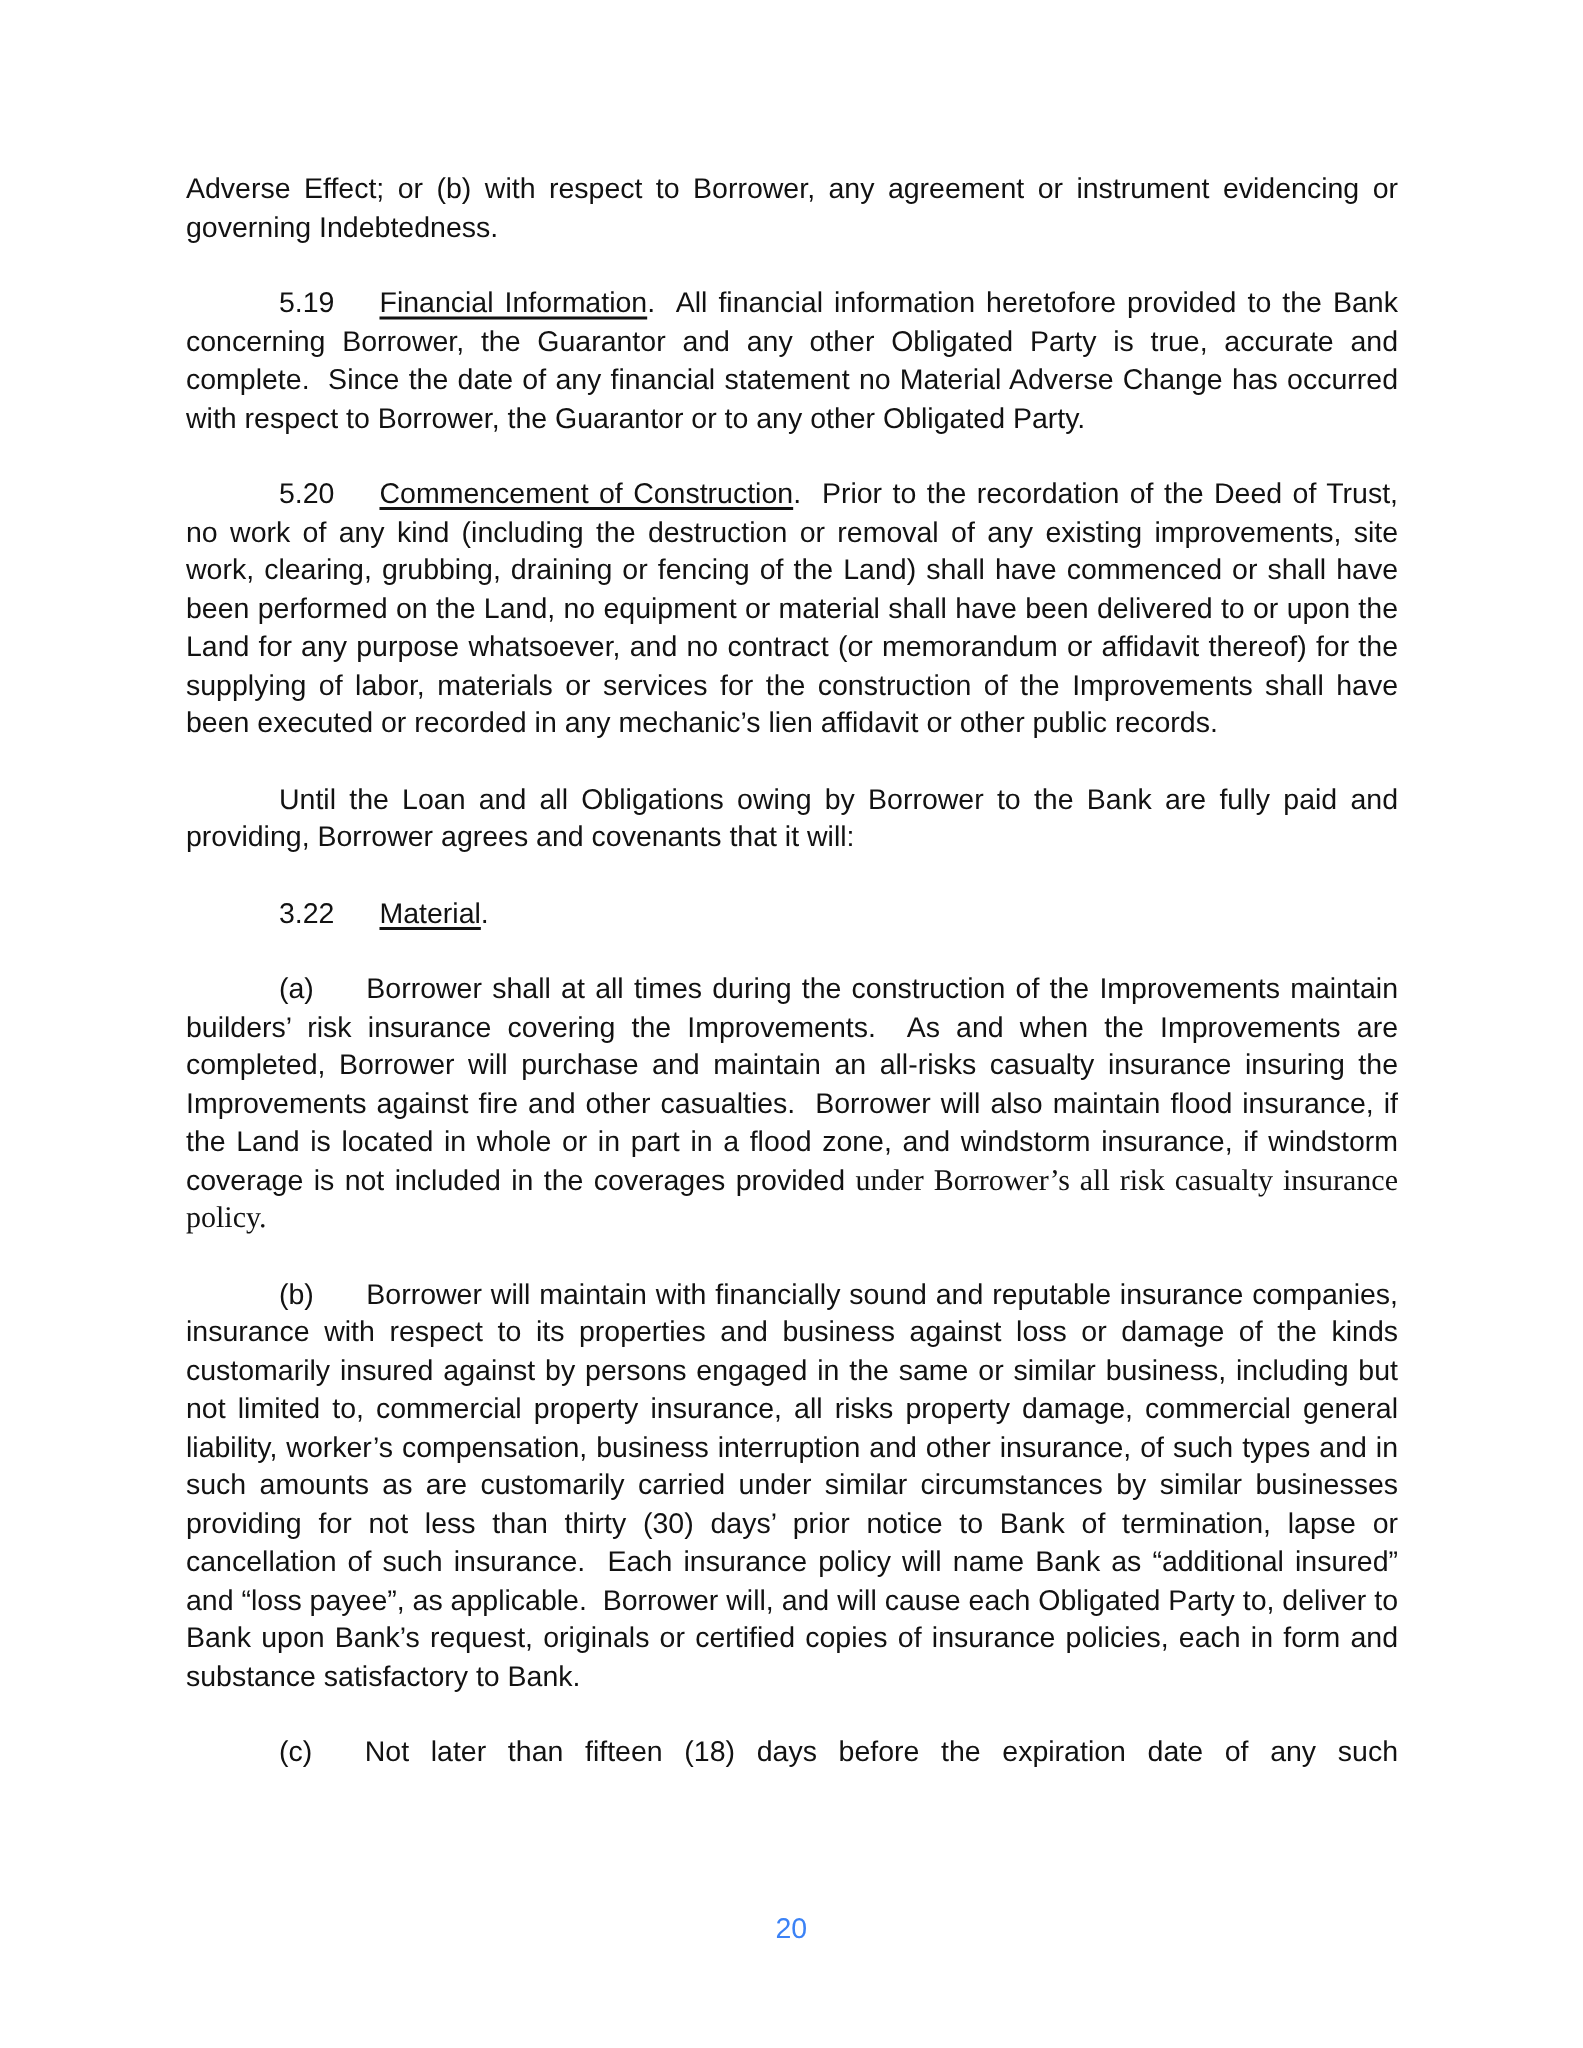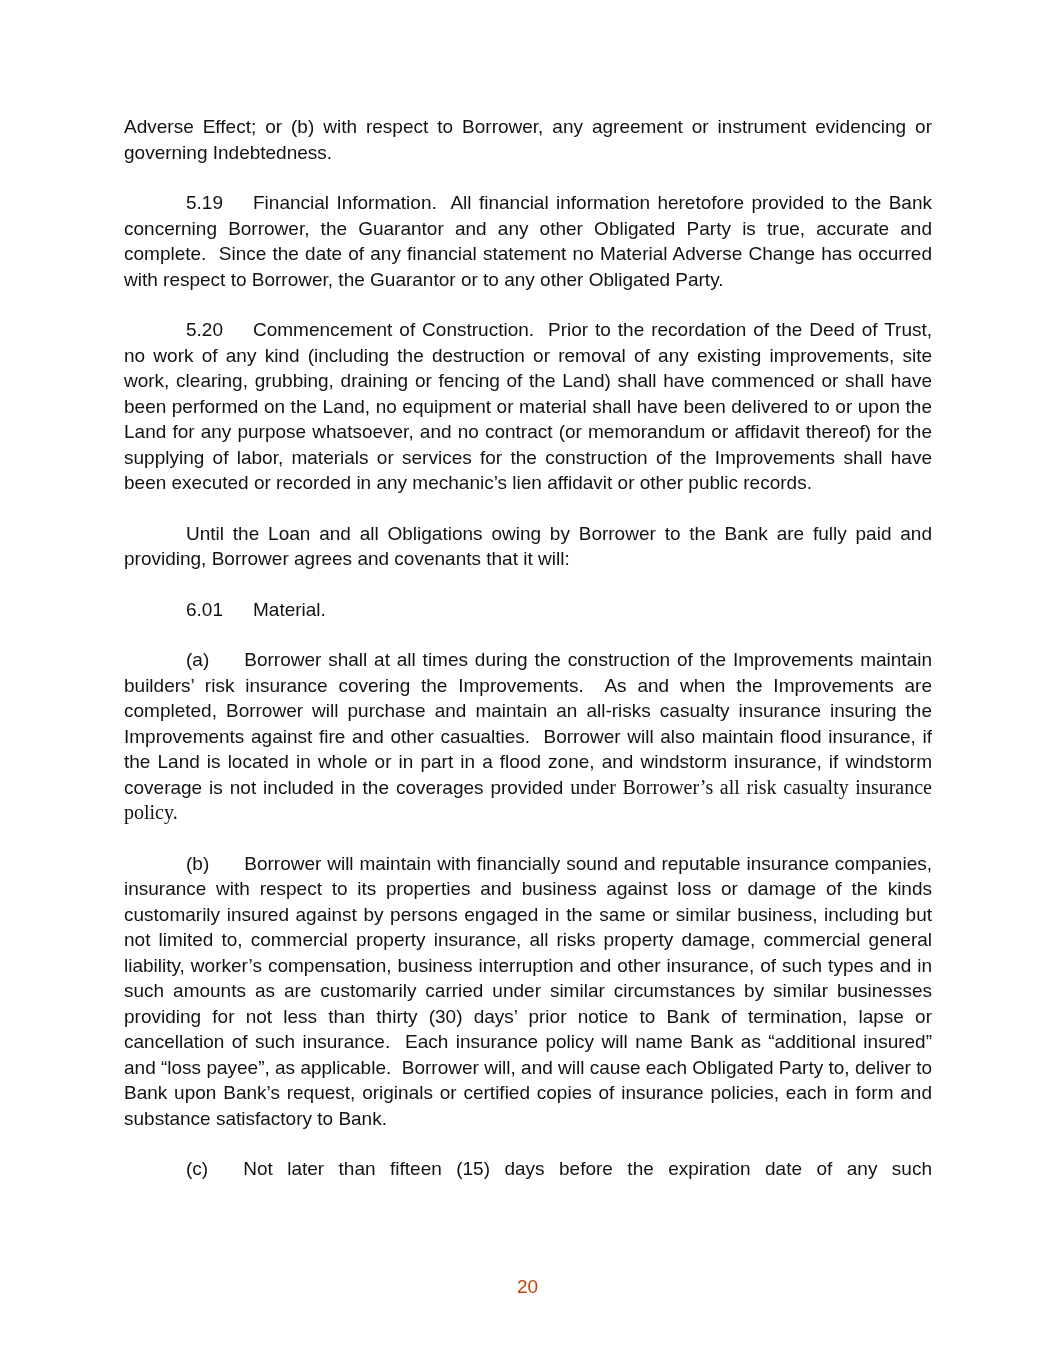--- a/index.html
+++ b/index.html
@@ -24,20 +24,21 @@
     line-height: 25.5px;
     text-align: justify;
   }
   .doc p { margin: 0 0 25px 0; }
   .indent { text-indent: 62px; }
   .sub {
     margin-left: 61px;
     text-indent: 62px;
   }
   .u {
+    text-decoration: underline;
     text-decoration-thickness: 2px;
     text-underline-offset: 3px;
   }
   .tab30 { display: inline-block; width: 30px; }
   .tab35 { display: inline-block; width: 35px; }
   .article-heading {
     text-align: center;
     text-indent: 0;
     margin: 0 0 25px 0;
   }
@@ -46,40 +47,40 @@
     font-size: 20px;
   }
   .just-last { text-align-last: justify; }
   .footer {
     position: absolute;
     left: 0;
     top: 1276px;
     width: 1055px;
     text-align: center;
     font-size: 19px;
-    color: #c2410c;
+    color: #3b82f6;
   }
 </style>
 </head>
 <body>
 
 <div class="doc">
 
   <p>Adverse Effect; or (b) with respect to Borrower, any agreement or instrument evidencing or governing Indebtedness.</p>
 
   <p class="indent"><span>5.19</span><span class="tab30"></span><span class="u">Financial Information</span><span>.&nbsp; All financial information heretofore provided to the Bank concerning Borrower, the Guarantor and any other Obligated Party is true, accurate and complete.&nbsp; Since the date of any financial statement no Material Adverse Change has occurred with respect to Borrower, the Guarantor or to any other Obligated Party.</span></p>
 
   <p class="indent"><span>5.20</span><span class="tab30"></span><span class="u">Commencement of Construction</span><span>.&nbsp; Prior to the recordation of the Deed of Trust, no work of any kind (including the destruction or removal of any existing improvements, site work, clearing, grubbing, draining or fencing of the Land) shall have commenced or shall have been performed on the Land, no equipment or material shall have been delivered to or upon the Land for any purpose whatsoever, and no contract (or memorandum or affidavit thereof) for the supplying of labor, materials or services for the construction of the Improvements shall have been executed or recorded in any mechanic’s lien affidavit or other public records.</span></p>
 
 
   <p class="indent">Until the Loan and all Obligations owing by Borrower to the Bank are fully paid and providing, Borrower agrees and covenants that it will:</p>
 
-  <p class="indent"><span>6.01</span><span class="tab30"></span><span class="u">Material</span><span>.</span></p>
+  <p class="indent"><span>3.22</span><span class="tab30"></span><span class="u">Material</span><span>.</span></p>
 
   <p class="sub"><span>(a)</span><span class="tab35"></span><span>Borrower shall at all times during the construction of the Improvements maintain builders’ risk insurance covering the Improvements.&nbsp; As and when the Improvements are completed, Borrower will purchase and maintain an all-risks casualty insurance insuring the Improvements against fire and other casualties.&nbsp; Borrower will also maintain flood insurance, if the Land is located in whole or in part in a flood zone, and windstorm insurance, if windstorm coverage is not included in the coverages provided </span><span class="serif">under Borrower’s all risk casualty insurance policy.</span></p>
 
   <p class="sub"><span>(b)</span><span class="tab35"></span><span>Borrower will maintain with financially sound and reputable insurance companies, insurance with respect to its properties and business against loss or damage of the kinds customarily insured against by persons engaged in the same or similar business, including but not limited to, commercial property insurance, all risks property damage, commercial general liability, worker’s compensation, business interruption and other insurance, of such types and in such amounts as are customarily carried under similar circumstances by similar businesses providing for not less than thirty (30) days’ prior notice to Bank of termination, lapse or cancellation of such insurance.&nbsp; Each insurance policy will name Bank as “additional insured” and “loss payee”, as applicable.&nbsp; Borrower will, and will cause each Obligated Party to, deliver to Bank upon Bank’s request, originals or certified copies of insurance policies, each in form and substance satisfactory to Bank.</span></p>
 
-  <p class="sub just-last"><span>(c)</span><span class="tab35"></span><span>Not later than fifteen (15) days before the expiration date of any such</span></p>
+  <p class="sub just-last"><span>(c)</span><span class="tab35"></span><span>Not later than fifteen (18) days before the expiration date of any such</span></p>
 
 </div>
 
 <div class="footer">20</div>
 
 </body></html>

